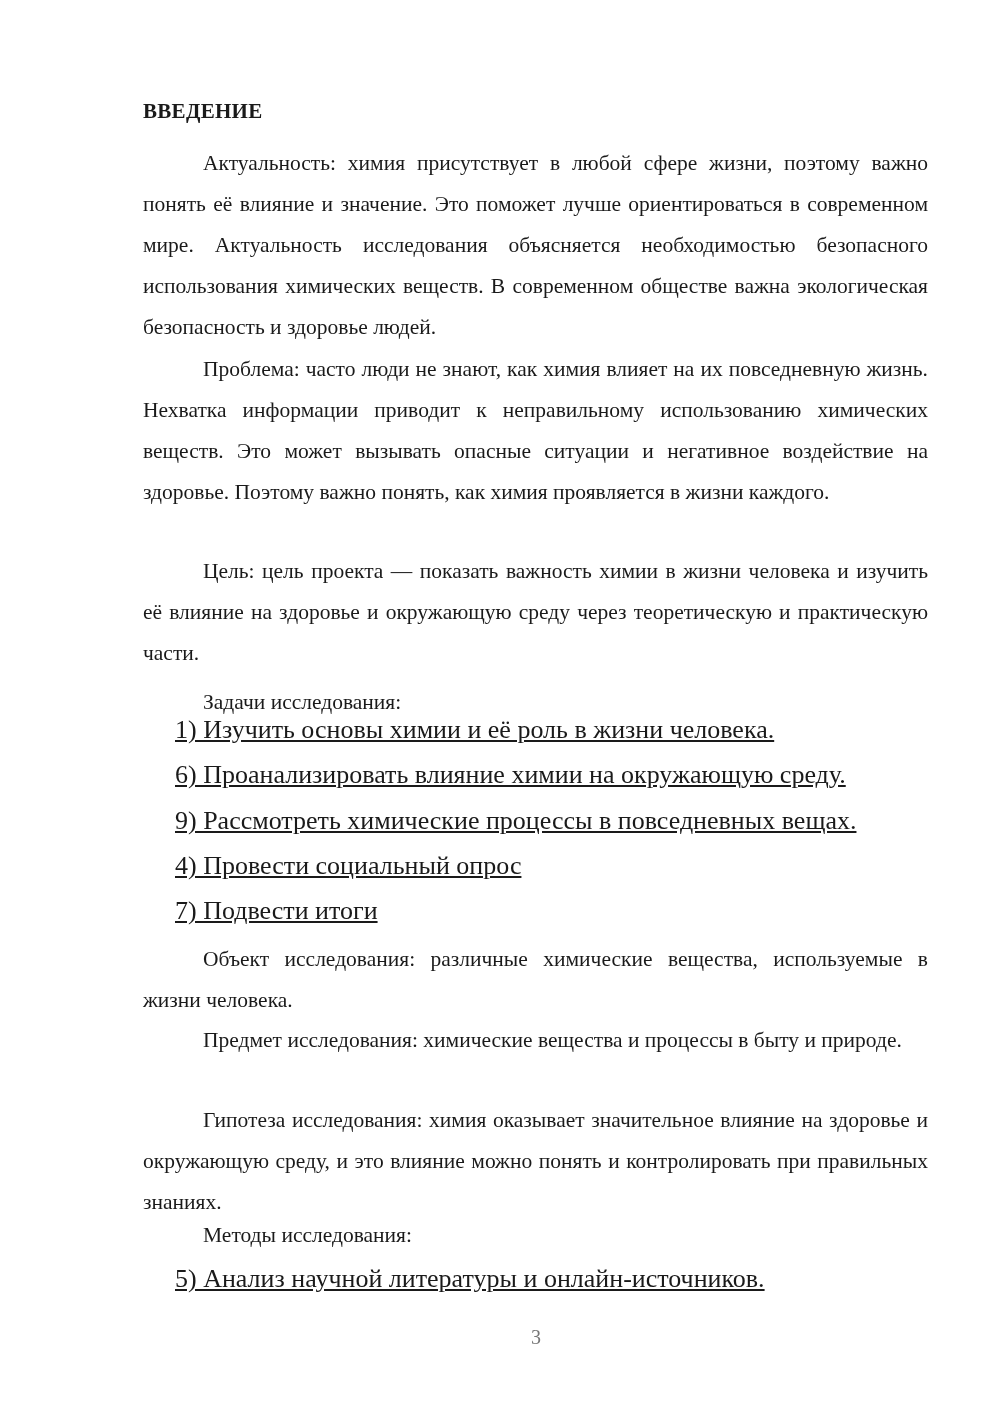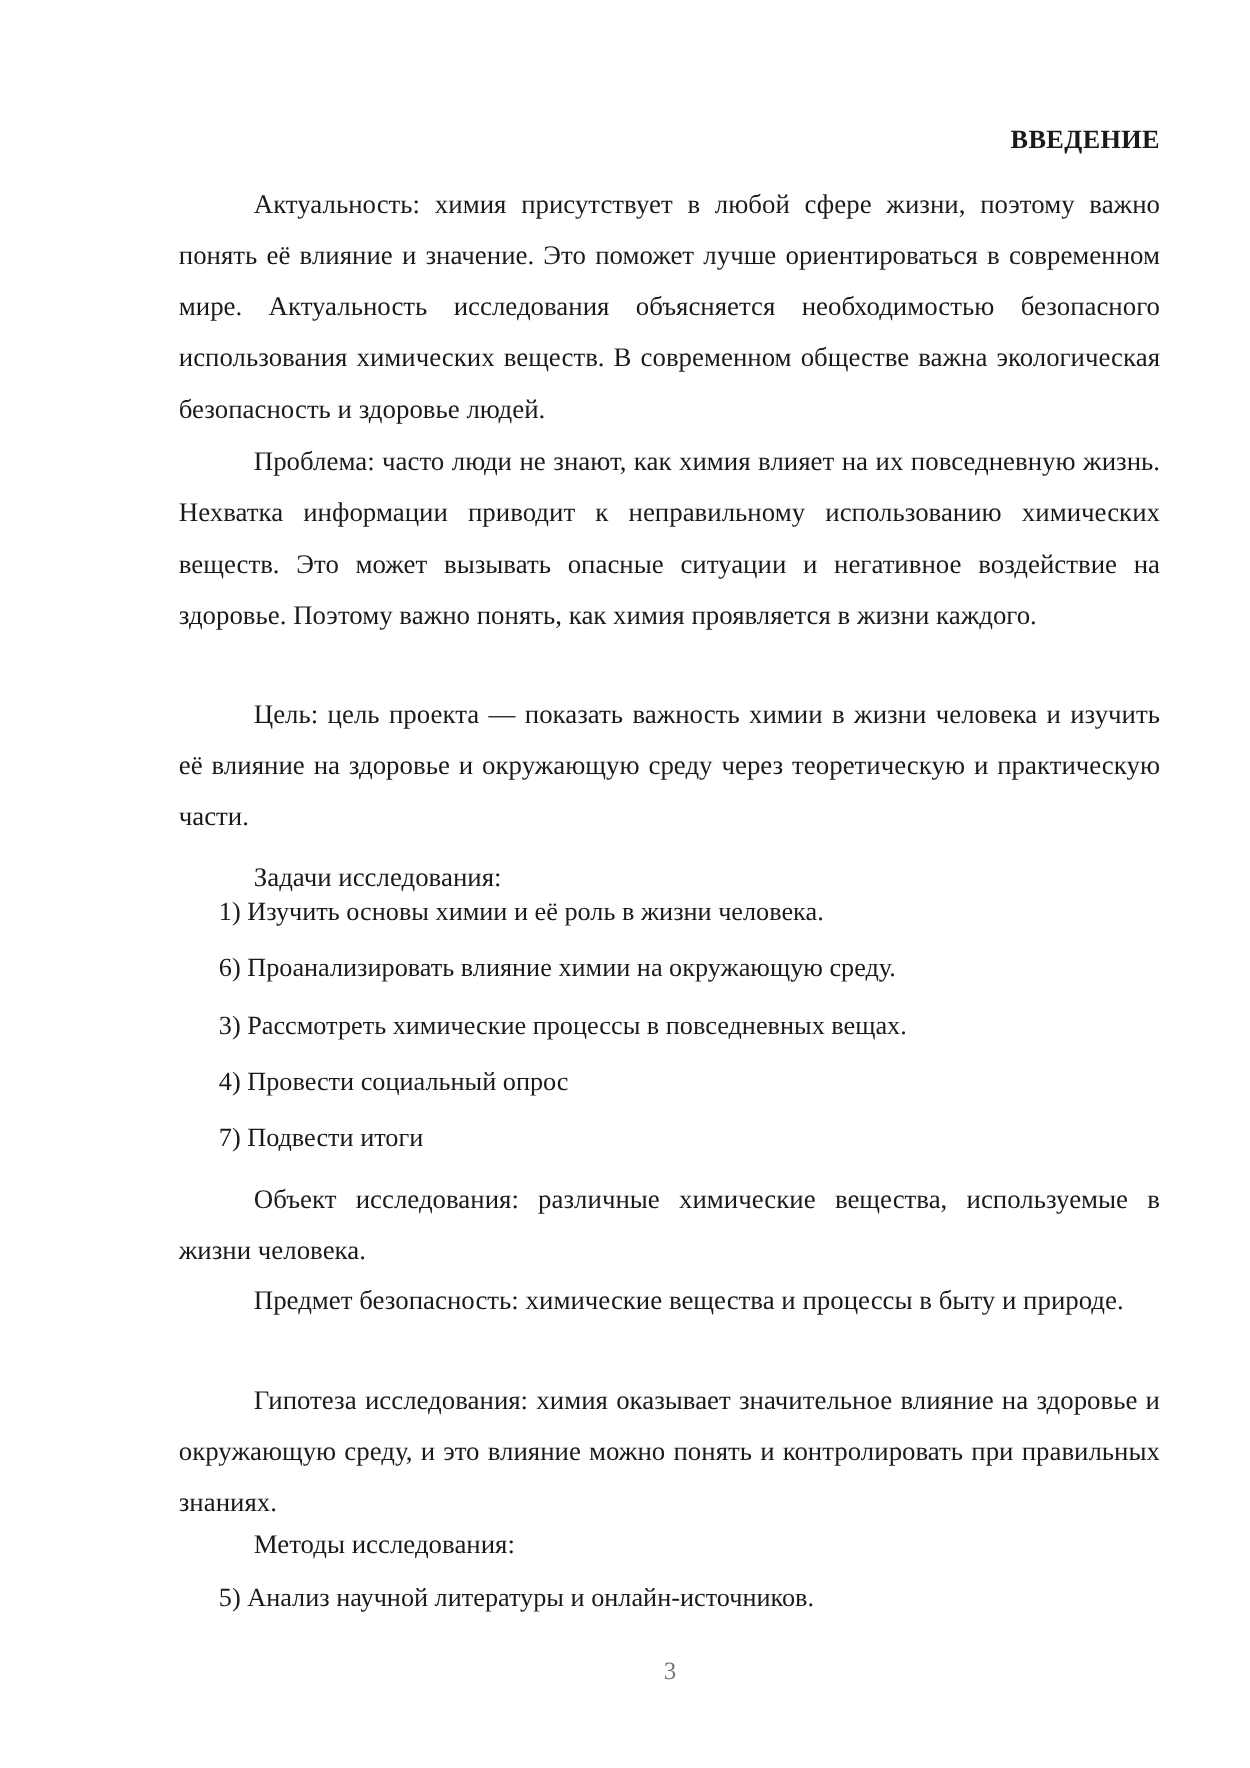--- a/index.html
+++ b/index.html
@@ -1,45 +1,45 @@
 <!DOCTYPE html>
 <html><head>
   <meta charset="utf-8">
   <style>
     html, body { margin: 0; padding: 0; background: #ffffff; }
     body { width: 1000px; height: 1414px; position: relative; overflow: hidden;
       font-family: "Liberation Serif", "DejaVu Serif", serif; color: #1a1a1a; }
     .page { position: absolute; left: 143px; top: 0; width: 785px; }
-    .title { position: absolute; left: 0; width: 785px; top: 96px; text-align: right;
+    .title { position: absolute; left: 0; width: 785px; top: 96px; text-align: left;
       font-weight: bold; font-size: 21px; line-height: 30px; letter-spacing: 0.3px; }
     .p { position: absolute; left: 0; width: 785px; font-size: 21.5px; line-height: 41px;
       text-align: justify; text-align-last: left; text-indent: 60px; margin: 0; }
-    .li { position: absolute; left: 32px; width: 760px; font-size: 21px; line-height: 35px;
-      margin: 0; white-space: nowrap; }
+    .li { position: absolute; left: 32px; width: 760px; font-size: 26px; line-height: 35px;
+      margin: 0; white-space: nowrap; text-decoration: underline; }
     .pagenum { position: absolute; left: 0; width: 1072px; top: 1326px; text-align: center;
       font-size: 20px; color: #777777; }
   </style>
 </head>
 <body>
 
 <div class="page">
   <div class="title">ВВЕДЕНИЕ</div>
 
   <p class="p" style="top:143px">Актуальность: химия присутствует в любой сфере жизни, поэтому важно понять её влияние и значение. Это поможет лучше ориентироваться в современном мире. Актуальность исследования объясняется необходимостью безопасного использования химических веществ. В современном обществе важна экологическая безопасность и здоровье людей.</p>
   <p class="p" style="top:349px">Проблема: часто люди не знают, как химия влияет на их повседневную жизнь. Нехватка информации приводит к неправильному использованию химических веществ. Это может вызывать опасные ситуации и негативное воздействие на здоровье. Поэтому важно понять, как химия проявляется в жизни каждого.</p>
   <p class="p" style="top:551px">Цель: цель проекта — показать важность химии в жизни человека и изучить её влияние на здоровье и окружающую среду через теоретическую и практическую части.</p>
   <p class="p" style="top:682px">Задачи исследования:</p>
 
   <p class="li" style="top:712px">1) Изучить основы химии и её роль в жизни человека.</p>
   <p class="li" style="top:757px">6) Проанализировать влияние химии на окружающую среду.</p>
-  <p class="li" style="top:803px">3) Рассмотреть химические процессы в повседневных вещах.</p>
+  <p class="li" style="top:803px">9) Рассмотреть химические процессы в повседневных вещах.</p>
   <p class="li" style="top:848px">4) Провести социальный опрос</p>
   <p class="li" style="top:893px">7) Подвести итоги</p>
 
   <p class="p" style="top:939px">Объект исследования: различные химические вещества, используемые в жизни человека.</p>
-  <p class="p" style="top:1020px">Предмет безопасность: химические вещества и процессы в быту и природе.</p>
+  <p class="p" style="top:1020px">Предмет исследования: химические вещества и процессы в быту и природе.</p>
   <p class="p" style="top:1100px">Гипотеза исследования: химия оказывает значительное влияние на здоровье и окружающую среду, и это влияние можно понять и контролировать при правильных знаниях.</p>
   <p class="p" style="top:1215px">Методы исследования:</p>
 
   <p class="li" style="top:1261px">5) Анализ научной литературы и онлайн-источников.</p>
 </div>
 
 <div class="pagenum">3</div>
 
 </body></html>

